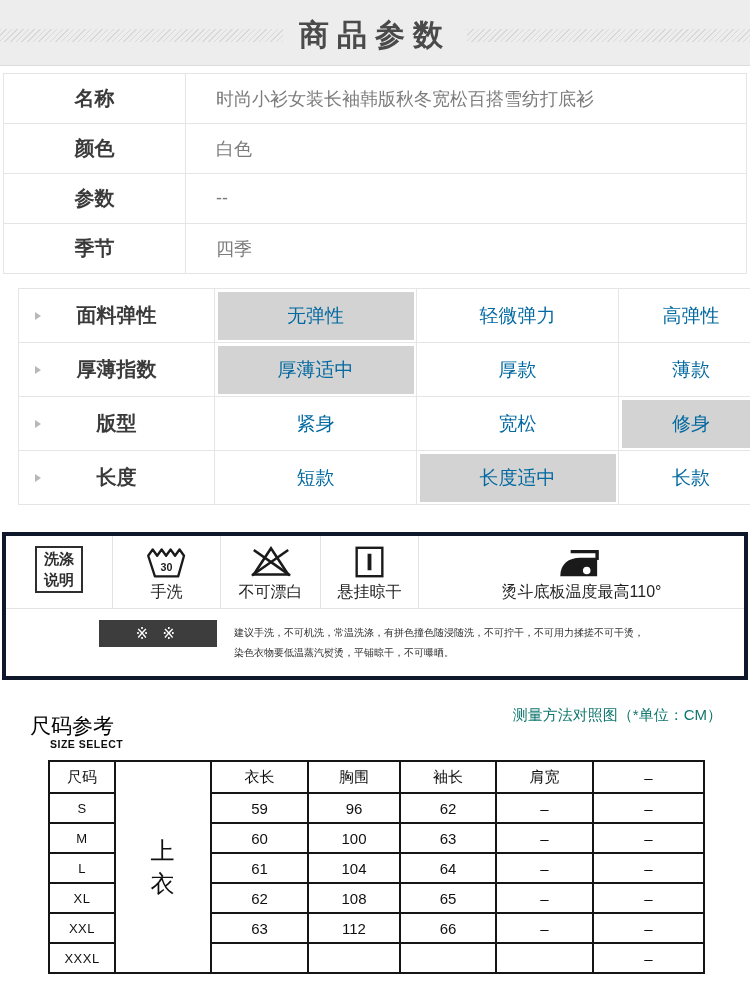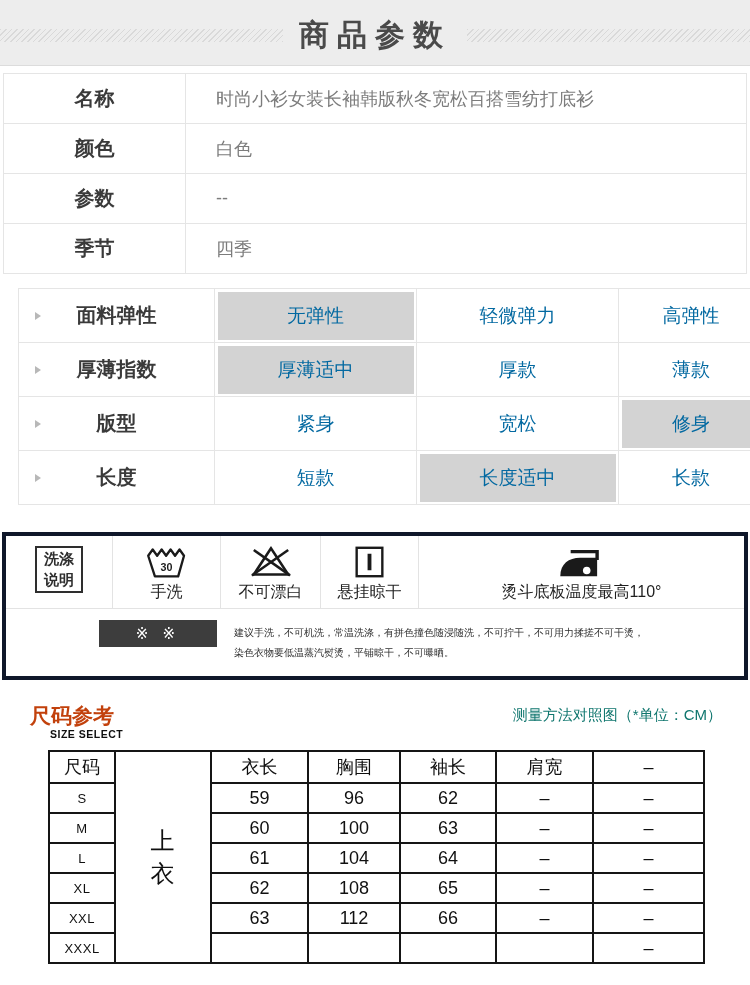--- a/index.html
+++ b/index.html
@@ -39,25 +39,25 @@
   .cell-0{width:107px;justify-content:center;}
   .cell-1{width:108px;}
   .cell-2{width:100px;text-align:right;}
   .cell-3{width:98px;}
   .cell-4{width:203px;}
   .care-note{border-top:1px solid #e3e3e3;display:flex;align-items:flex-start;padding:11px 10px 13px 93px;}
   .note-marker{background:#3d3d3d;color:#fff;height:27px;line-height:27px;min-width:118px;text-align:center;font-size:15px;letter-spacing:5px;flex-shrink:0;box-sizing:border-box;}
   .note-text{margin-left:17px;font-size:10px;color:#2f2f2f;line-height:20px;white-space:pre-line;padding-top:3px;}
   
   .size-head{display:flex;justify-content:space-between;align-items:flex-start;margin:24px 28px 0 30px;}
-  .size-title{font-size:21px;font-weight:bold;color:#c2410c;line-height:1.1;}
+  .size-title{font-size:21px;font-weight:normal;color:#000000;line-height:1.1;margin-top:10px;}
   .size-sub{font-size:10.5px;color:#0f0f0f;letter-spacing:0.5px;margin-top:1px;font-weight:bold;padding-left:20px;}
   .size-note{font-size:15px;color:#0f766e;margin-top:2px;}
   .t3{margin:10px 0 0 48px;width:657px;}
-  .t3 td{border:2px solid #151515;text-align:center;height:28px;font-size:18px;color:#101010;padding:0;}
+  .t3 td{border:2px solid #151515;text-align:center;height:28px;font-size:15px;color:#101010;padding:0;}
   .t3 tr.hdr td{height:30px;}
   .t3 .szcol{font-size:13px;letter-spacing:0.5px;}
   .t3 .group{font-size:24px;line-height:33px;white-space:pre-line;letter-spacing:1px;}
 </style>
 </head>
 <body>
 
 <div class="banner">
   <div class="banner-row">
     <div class="hatch"></div>

